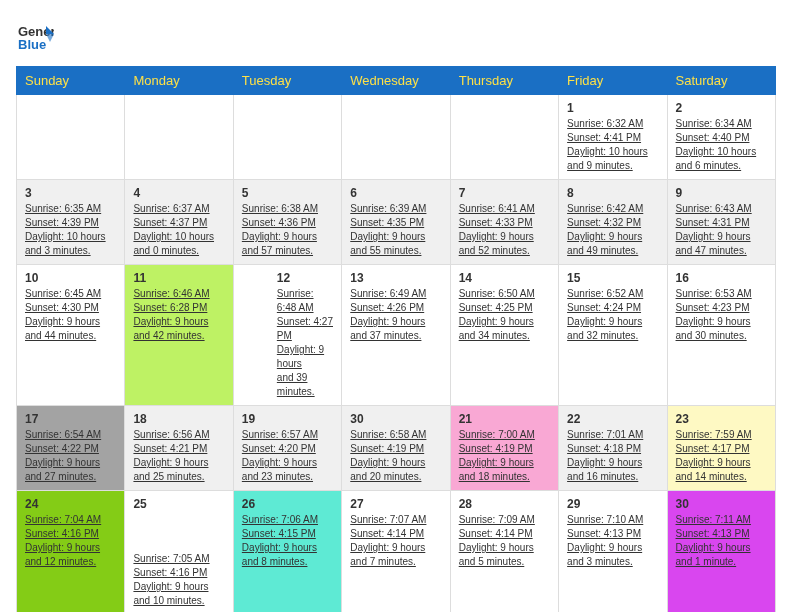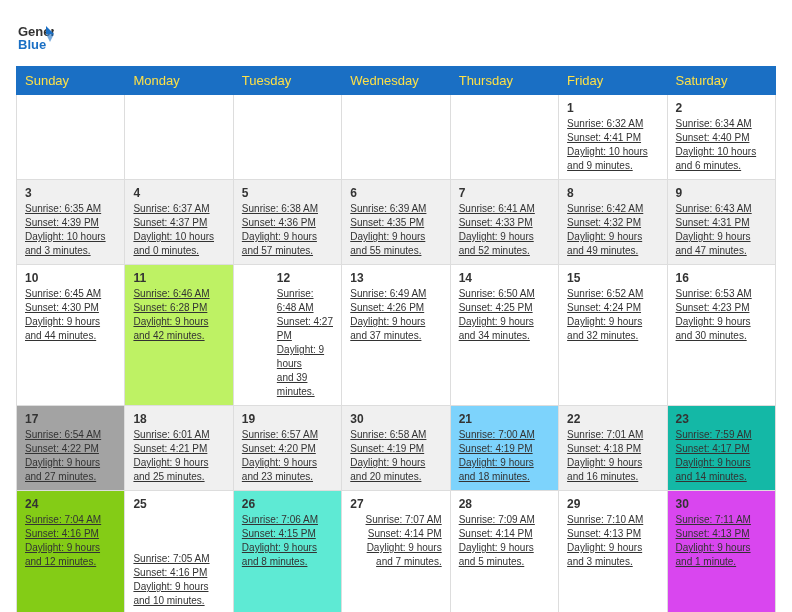--- a/index.html
+++ b/index.html
@@ -237,54 +237,54 @@
       <tr>
         <td style="background: #a3a3a3;">
           <span class="day-number">17</span>
           <div class="day-info" style="white-space: pre-line;">Sunrise: 6:54 AM
 Sunset: 4:22 PM
 Daylight: 9 hours
 and 27 minutes.</div>
         </td>
         <td style="background: rgb(240, 240, 240);">
           <span class="day-number">18</span>
-          <div class="day-info" style="white-space: pre-line;">Sunrise: 6:01 AM
+          <div class="day-info" style="white-space: pre-line;">Sunrise: 6:56 AM
 Sunset: 4:21 PM
 Daylight: 9 hours
 and 25 minutes.</div>
         </td>
         <td style="background: rgb(240, 240, 240);">
           <span class="day-number">19</span>
           <div class="day-info" style="white-space: pre-line;">Sunrise: 6:57 AM
 Sunset: 4:20 PM
 Daylight: 9 hours
 and 23 minutes.</div>
         </td>
         <td style="background: rgb(240, 240, 240);">
           <span class="day-number">30</span>
           <div class="day-info" style="white-space: pre-line;">Sunrise: 6:58 AM
 Sunset: 4:19 PM
 Daylight: 9 hours
 and 20 minutes.</div>
         </td>
-        <td style="background: #7dd3fc;">
+        <td style="background: #f9a8d4;">
           <span class="day-number">21</span>
           <div class="day-info" style="white-space: pre-line;">Sunrise: 7:00 AM
 Sunset: 4:19 PM
 Daylight: 9 hours
 and 18 minutes.</div>
         </td>
         <td style="background: rgb(240, 240, 240);">
           <span class="day-number">22</span>
           <div class="day-info" style="white-space: pre-line;">Sunrise: 7:01 AM
 Sunset: 4:18 PM
 Daylight: 9 hours
 and 16 minutes.</div>
         </td>
-        <td style="background: #14b8a6;">
+        <td style="background: #fef9c3;">
           <span class="day-number">23</span>
           <div class="day-info" style="white-space: pre-line;">Sunrise: 7:59 AM
 Sunset: 4:17 PM
 Daylight: 9 hours
 and 14 minutes.</div>
         </td>
       </tr>
       <tr>
         <td style="background: #84cc16;">
           <span class="day-number">24</span>
@@ -302,21 +302,21 @@
         </td>
         <td style="background: #5eead4;">
           <span class="day-number">26</span>
           <div class="day-info" style="white-space: pre-line;">Sunrise: 7:06 AM
 Sunset: 4:15 PM
 Daylight: 9 hours
 and 8 minutes.</div>
         </td>
         <td style="background: rgb(255, 255, 255);">
           <span class="day-number">27</span>
-          <div class="day-info" style="white-space: pre-line; text-align: right;">Sunrise: 7:07 AM
+          <div class="day-info" style="white-space: pre-line;">Sunrise: 7:07 AM
 Sunset: 4:14 PM
 Daylight: 9 hours
 and 7 minutes.</div>
         </td>
         <td style="background: rgb(255, 255, 255);">
           <span class="day-number">28</span>
           <div class="day-info" style="white-space: pre-line;">Sunrise: 7:09 AM
 Sunset: 4:14 PM
 Daylight: 9 hours
 and 5 minutes.</div>

